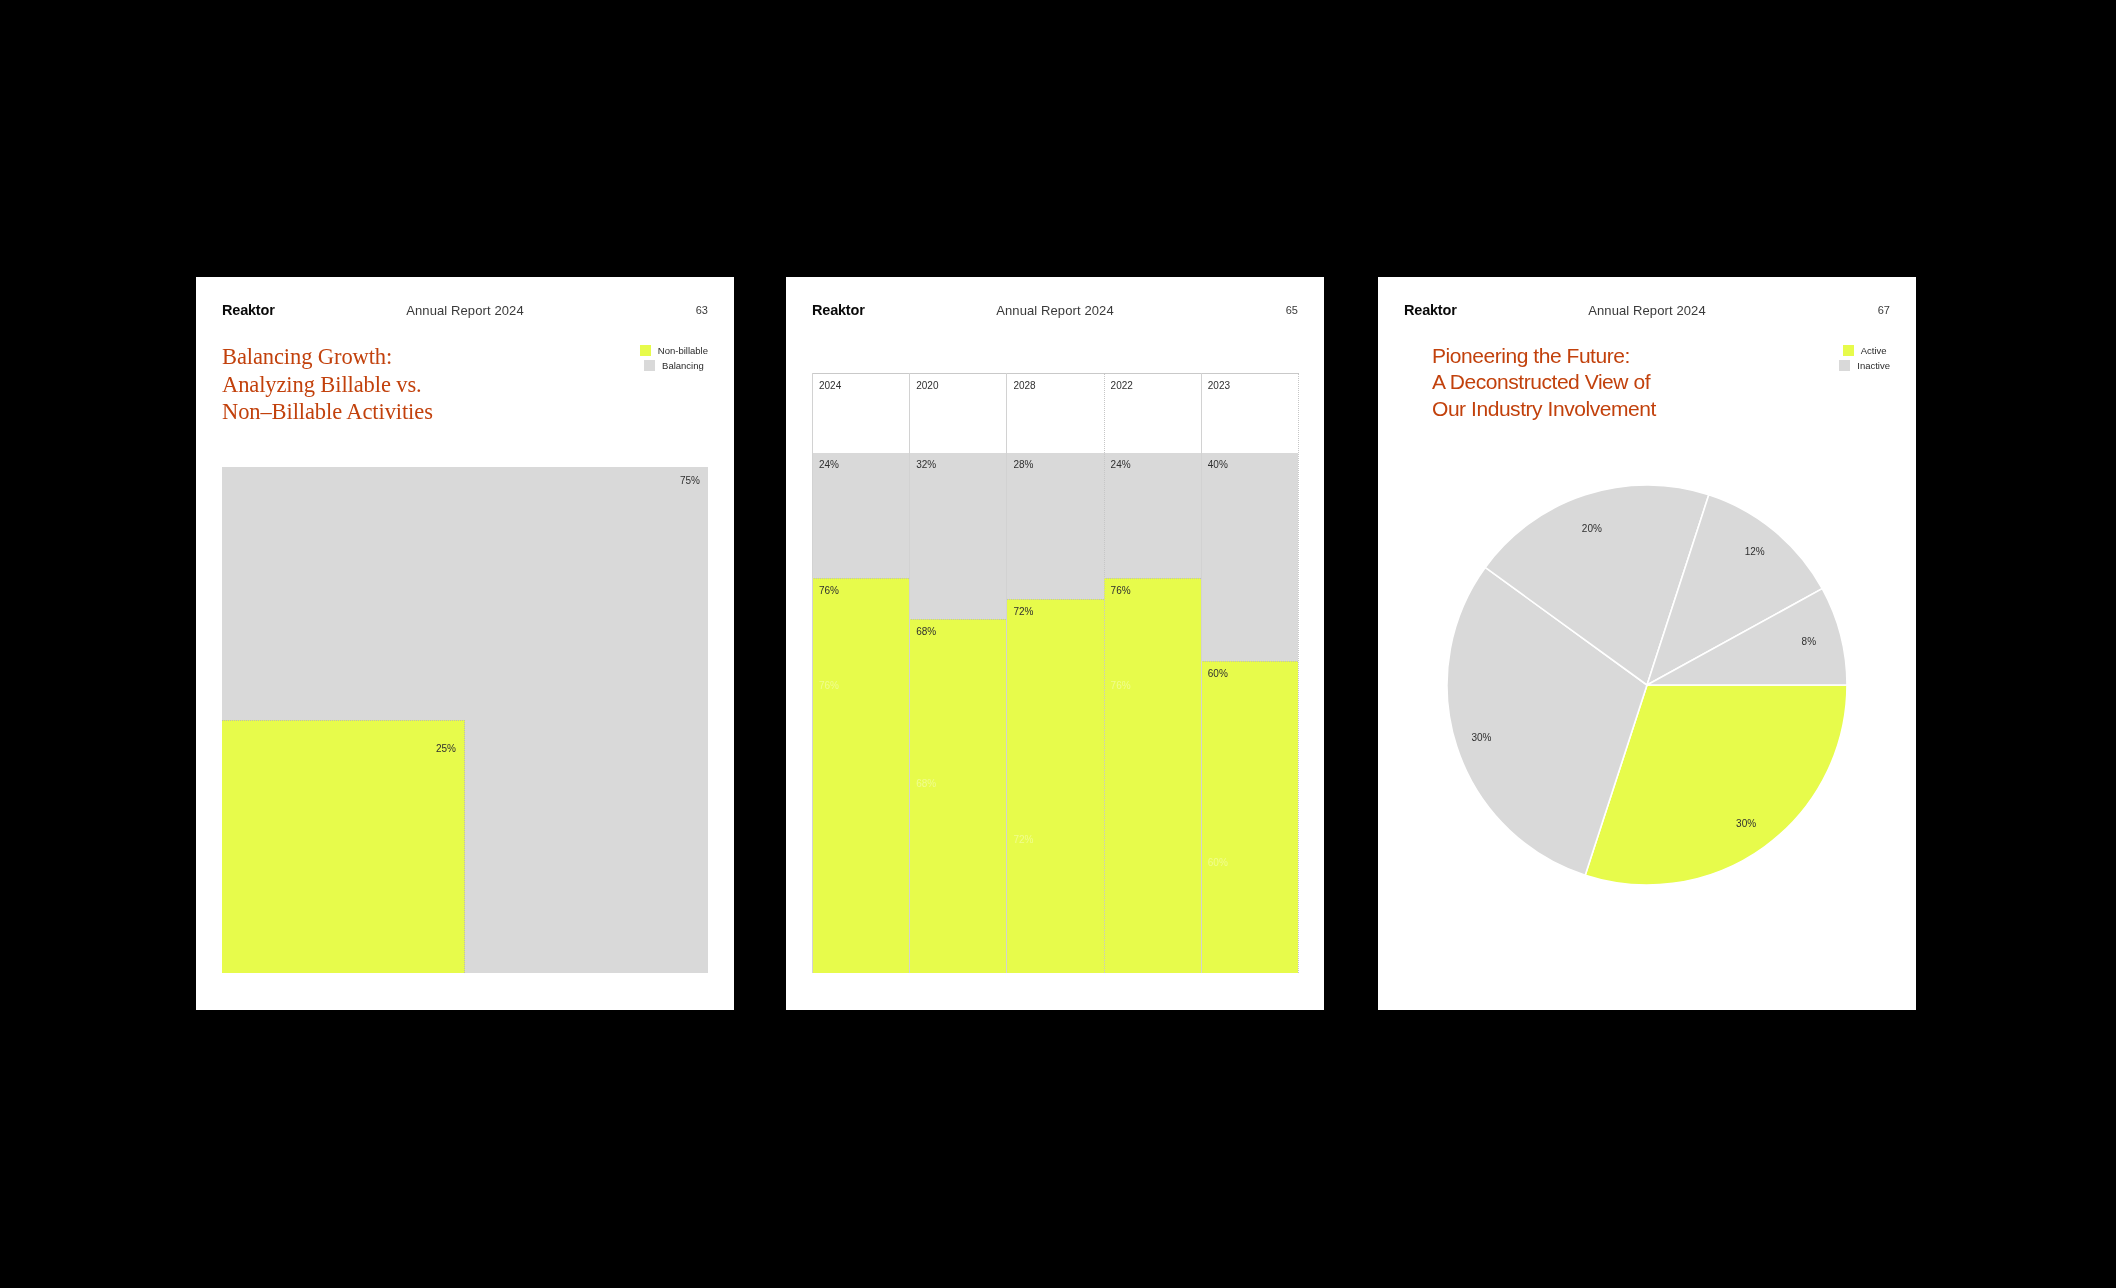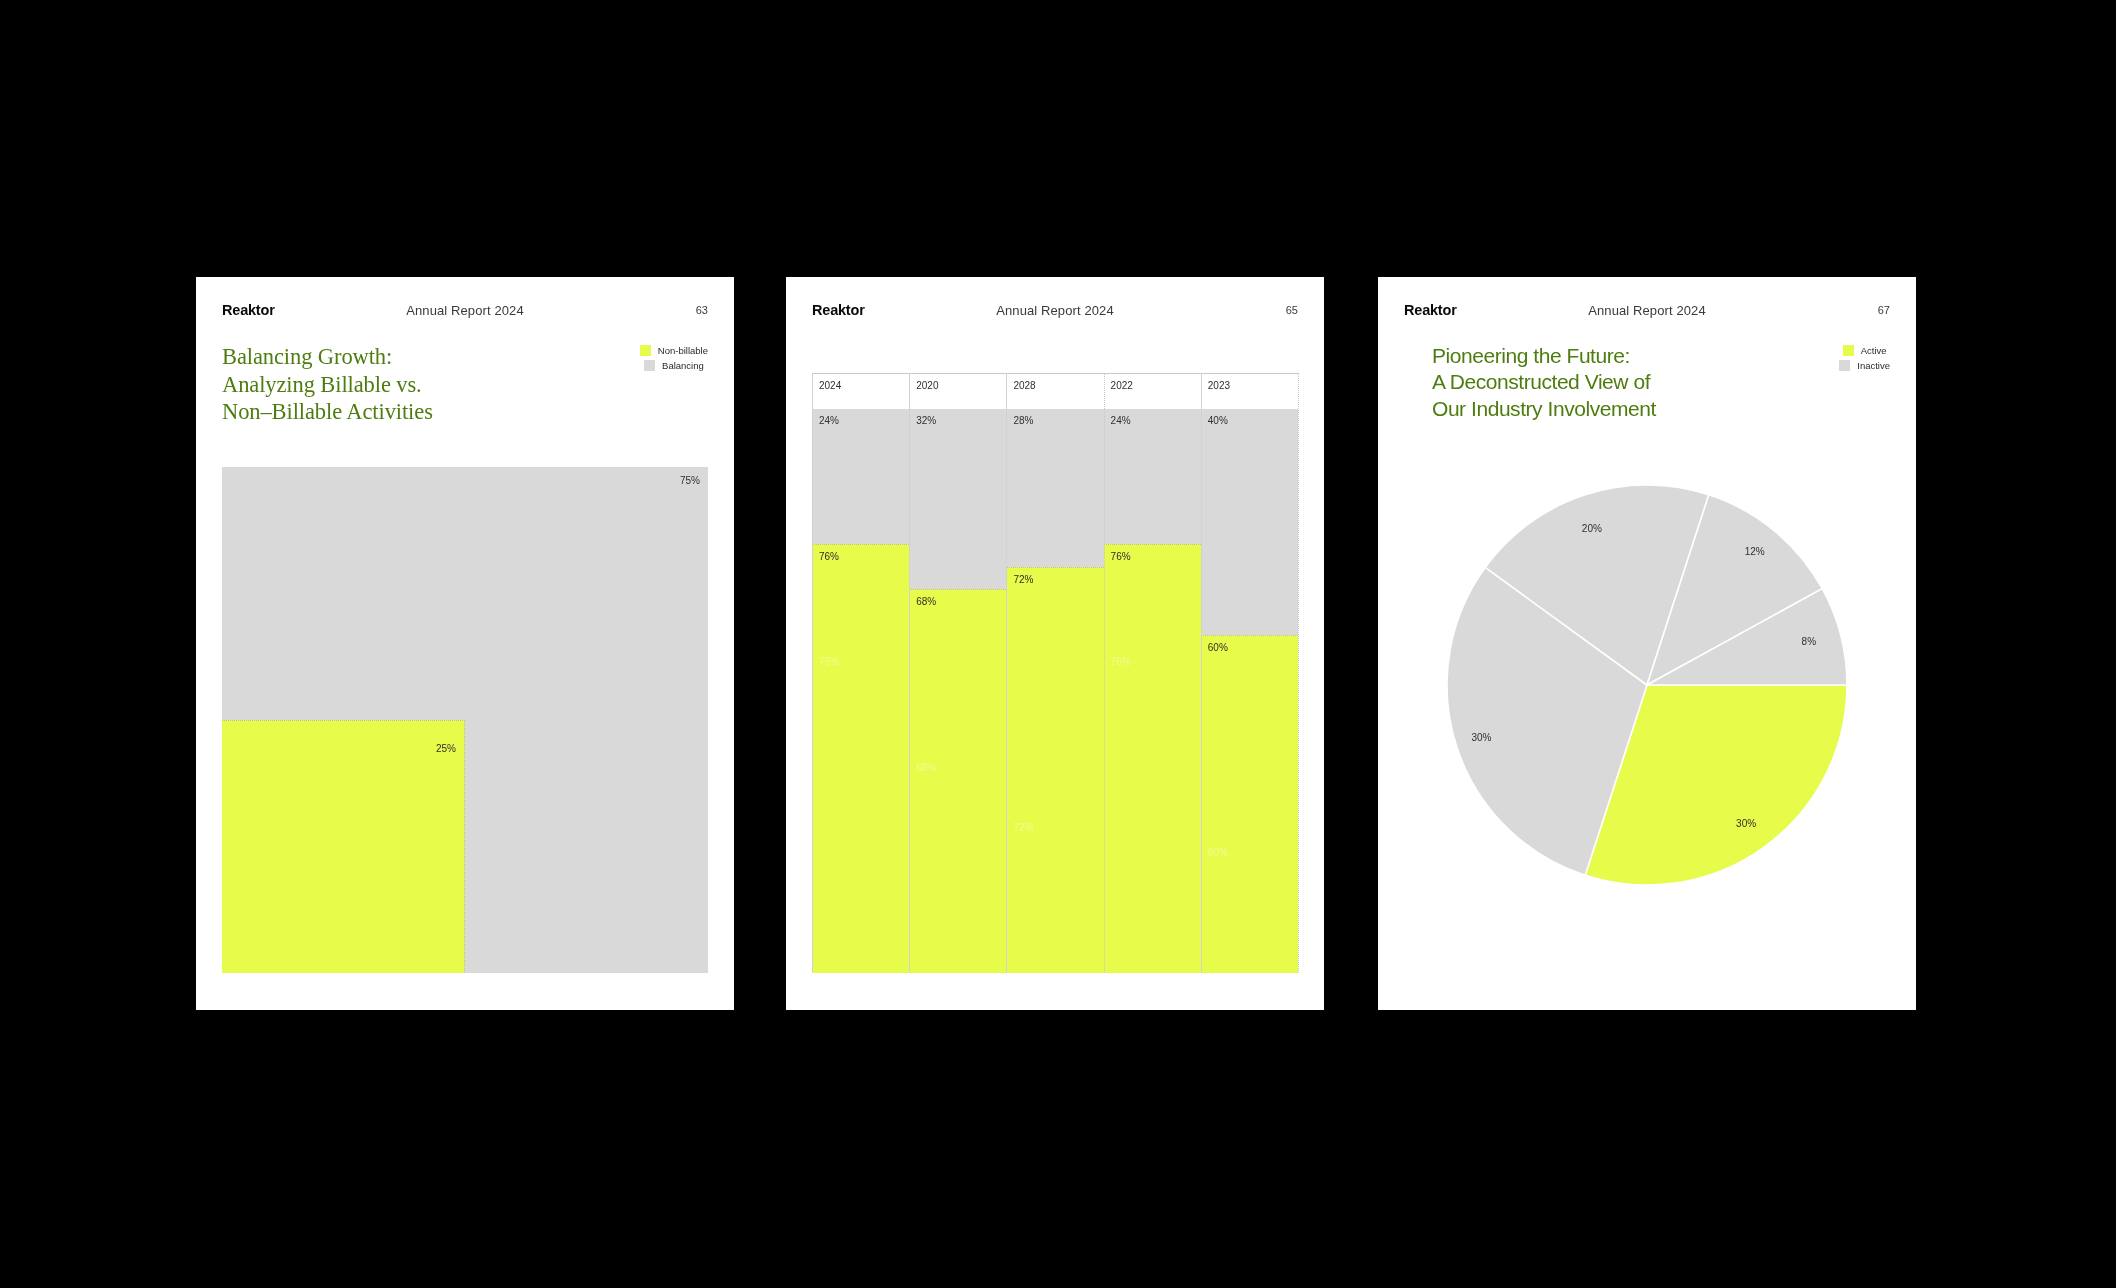--- a/index.html
+++ b/index.html
@@ -68,21 +68,21 @@
     position: absolute;
     left: 26px;
     top: 66px;
     width: 330px;
   }
   .chart-title {
     font-family: "Liberation Serif", serif;
     font-size: 22.5px;
     line-height: 1.23;
     font-weight: normal;
-    color: #4d7c0f;
+    color: #c2410c;
     letter-spacing: -0.1px;
     white-space: pre-line;
   }
   .chart-title.sans {
     font-family: "Liberation Sans", sans-serif;
     font-size: 21px;
     line-height: 1.26;
     letter-spacing: -0.45px;
     margin-left: 28px;
   }
@@ -196,21 +196,21 @@
     left: 0; right: 0;
     bottom: 0;
     top: 36px;
     display: flex;
     flex-direction: column;
   }
   .seg {
     position: relative;
     width: 100%;
   }
-  .seg-billable { background: #d9d9d9; }
+  .seg-billable { background: #d9d9d9; margin-top: 44px; }
   .seg-nonbillable {
     background: #e7fb4b;
     border-top: 1px dotted #bdbdbd;
   }
   .seg-label {
     position: absolute;
     left: 7px;
     top: 7px;
     font-size: 10px;
     color: #2f2f2f;

